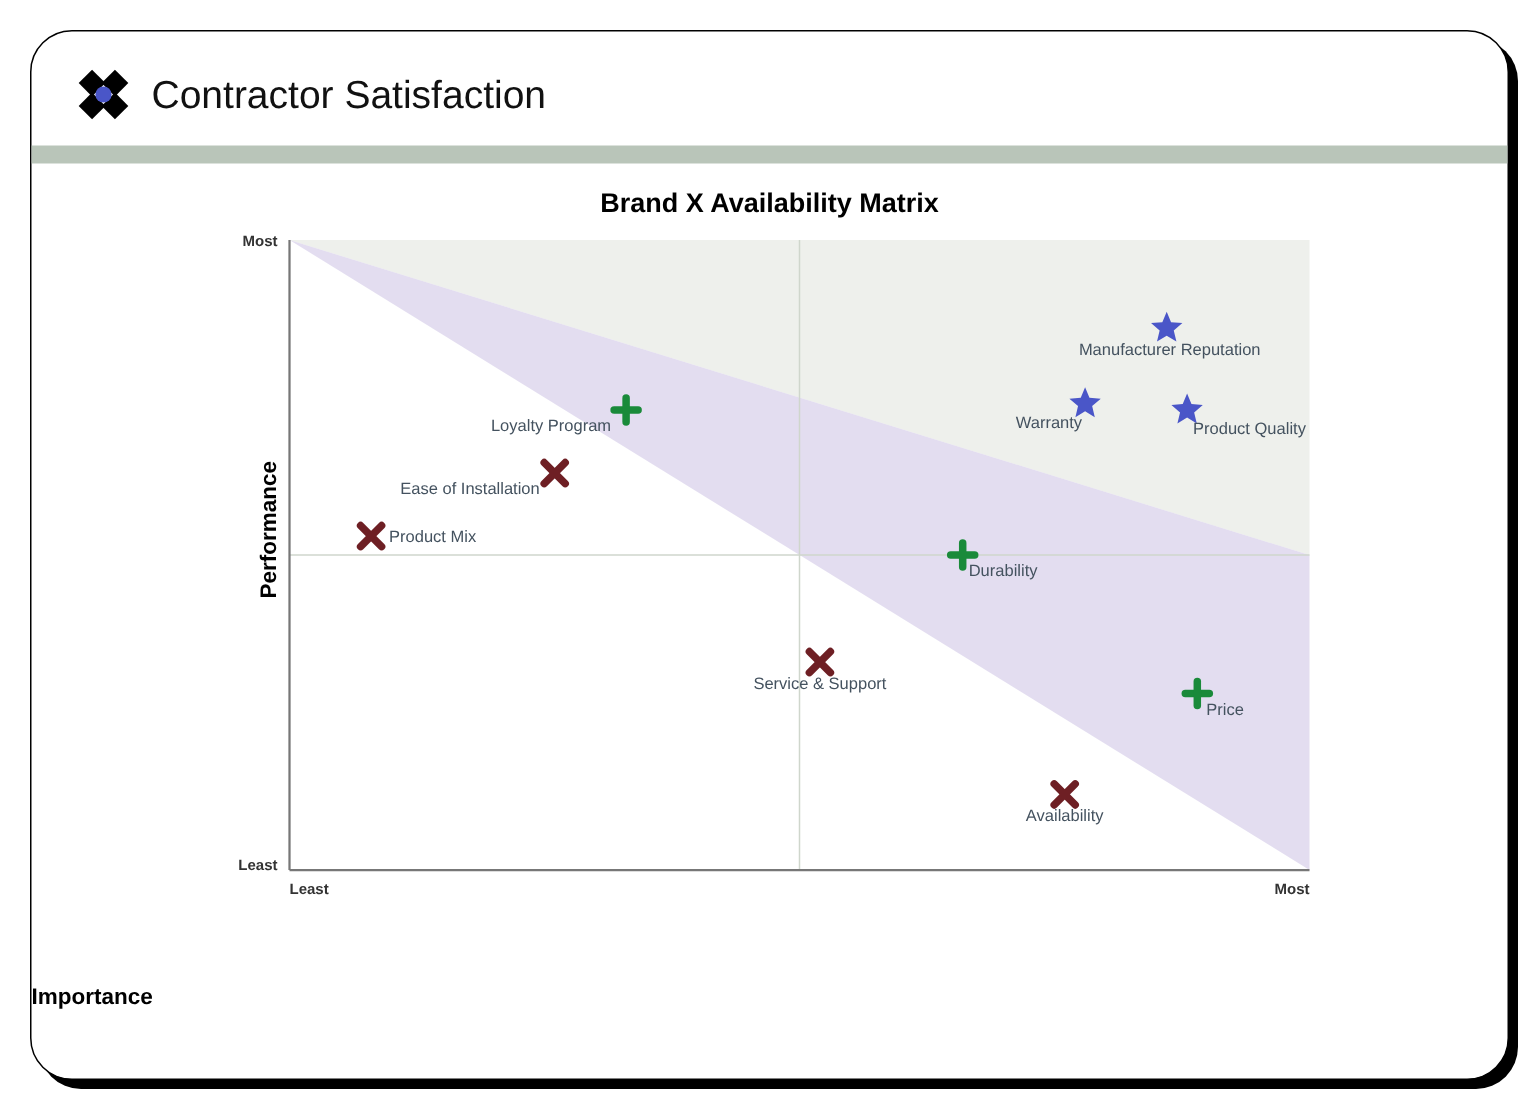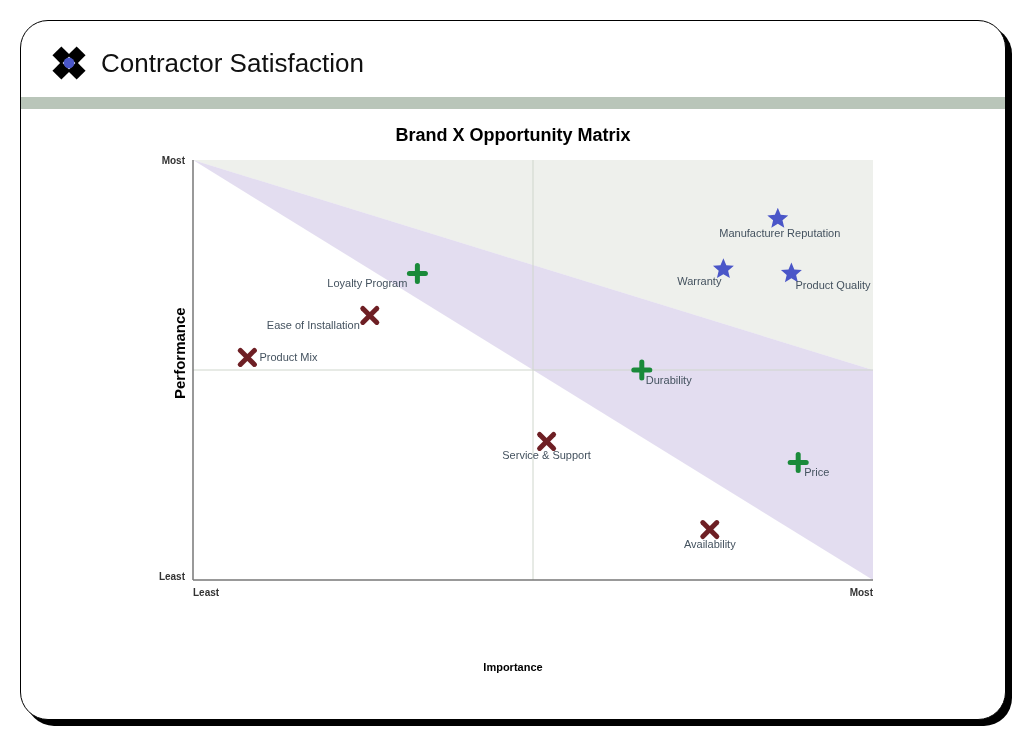--- a/index.html
+++ b/index.html
@@ -61,23 +61,22 @@
     transform: rotate(-90deg);
     transform-origin: left top;
     font-weight: bold;
     font-size: 15px;
   }
   .xlabel {
     position: absolute;
     left: 0;
     right: 0;
     bottom: 6px;
-    text-align: center;
     font-weight: bold;
-    font-size: 11px;
+    font-size: 15px;
   }
   .tick-label {
     font-size: 10px;
     font-weight: bold;
     fill: #333;
   }
   .point-label {
     font-size: 11px;
     fill: #44525f;
   }
@@ -96,21 +95,21 @@
         <rect x="5" y="-7" width="14" height="14" fill="#000" transform="rotate(45)"></rect>
         <circle cx="0" cy="0" r="6" fill="#4a56c8"></circle>
       </g>
     </svg>
     <div class="title">Contractor Satisfaction</div>
   </div>
 
   <div class="divider"></div>
 
   <div class="chart-wrap">
-    <div class="chart-title">Brand X Opportunity Matrix</div>
+    <div class="chart-title">Brand X Availability Matrix</div>
 
     <div class="ylabel">Performance</div>
     <div class="xlabel">Importance</div>
 
     <svg id="plot" class="plot" width="760" height="480">
         <rect x="60" y="10" width="680" height="420" fill="#fff"></rect>
         <polygon points="60,10 740,10 740,220" fill="#eef0ec"></polygon>
         <polygon points="60,10 740,220 740,430" fill="#d9d2eb" fill-opacity="0.75"></polygon>
         <line x1="400" y1="10" x2="400" y2="430" stroke="#cfd6cc" stroke-width="1"></line>
         <line x1="60" y1="220" x2="740" y2="220" stroke="#cfd6cc" stroke-width="1"></line>

